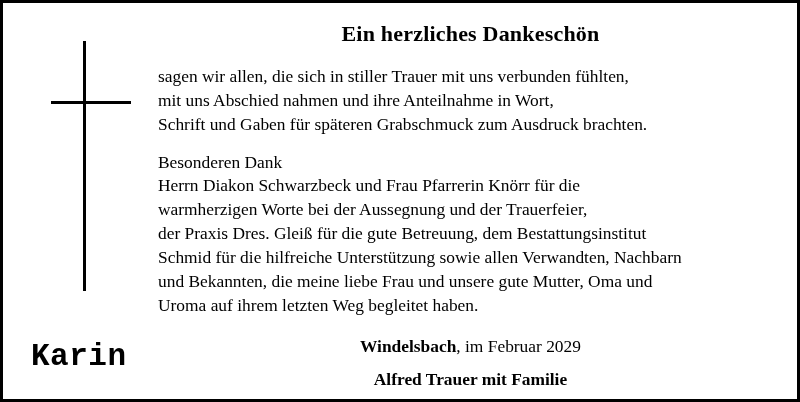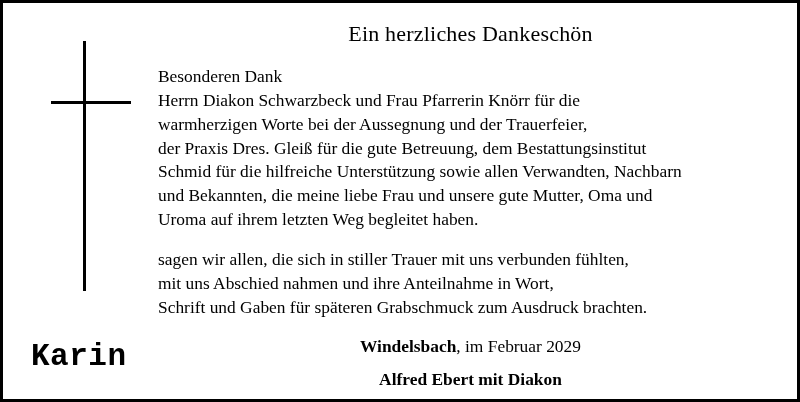--- a/index.html
+++ b/index.html
@@ -71,21 +71,21 @@
   
   .content {
     position: absolute;
     left: 155px;
     top: 10px;
     right: 14px;
   }
   .headline {
     text-align: center;
     font-family: "Liberation Serif", serif;
-    font-weight: normal;
+    font-weight: bold;
     font-size: 22px;
     margin: 8px 0 18px 0;
     letter-spacing: 0.2px;
   }
   .para {
     font-size: 17.4px;
     line-height: 1.37;
     margin: 0 0 14px 0;
     white-space: pre-line;
   }
@@ -121,31 +121,31 @@
       <div class="vbar"></div>
       <div class="hbar"></div>
     </div>
     <div class="deceased">
       <span class="nm">Karin</span>
     </div>
   </div>
 
   <div class="content">
     <div class="headline">Ein herzliches Dankeschön</div>
+    <p class="para">sagen wir allen, die sich in stiller Trauer mit uns verbunden fühlten,
+mit uns Abschied nahmen und ihre Anteilnahme in Wort,
+Schrift und Gaben für späteren Grabschmuck zum Ausdruck brachten.</p>
     <p class="para last">Besonderen Dank
 Herrn Diakon Schwarzbeck und Frau Pfarrerin Knörr für die
 warmherzigen Worte bei der Aussegnung und der Trauerfeier,
 der Praxis Dres. Gleiß für die gute Betreuung, dem Bestattungsinstitut
 Schmid für die hilfreiche Unterstützung sowie allen Verwandten, Nachbarn
 und Bekannten, die meine liebe Frau und unsere gute Mutter, Oma und
 Uroma auf ihrem letzten Weg begleitet haben.</p>
-    <p class="para">sagen wir allen, die sich in stiller Trauer mit uns verbunden fühlten,
-mit uns Abschied nahmen und ihre Anteilnahme in Wort,
-Schrift und Gaben für späteren Grabschmuck zum Ausdruck brachten.</p>
     <div class="signoff">
       <div class="place-line">
         <span class="place">Windelsbach</span><span>, im Februar 2029</span>
       </div>
-      <div class="family-line">Alfred Ebert mit Diakon</div>
+      <div class="family-line">Alfred Trauer mit Familie</div>
     </div>
   </div>
 
 </div>
 
 </body></html>

